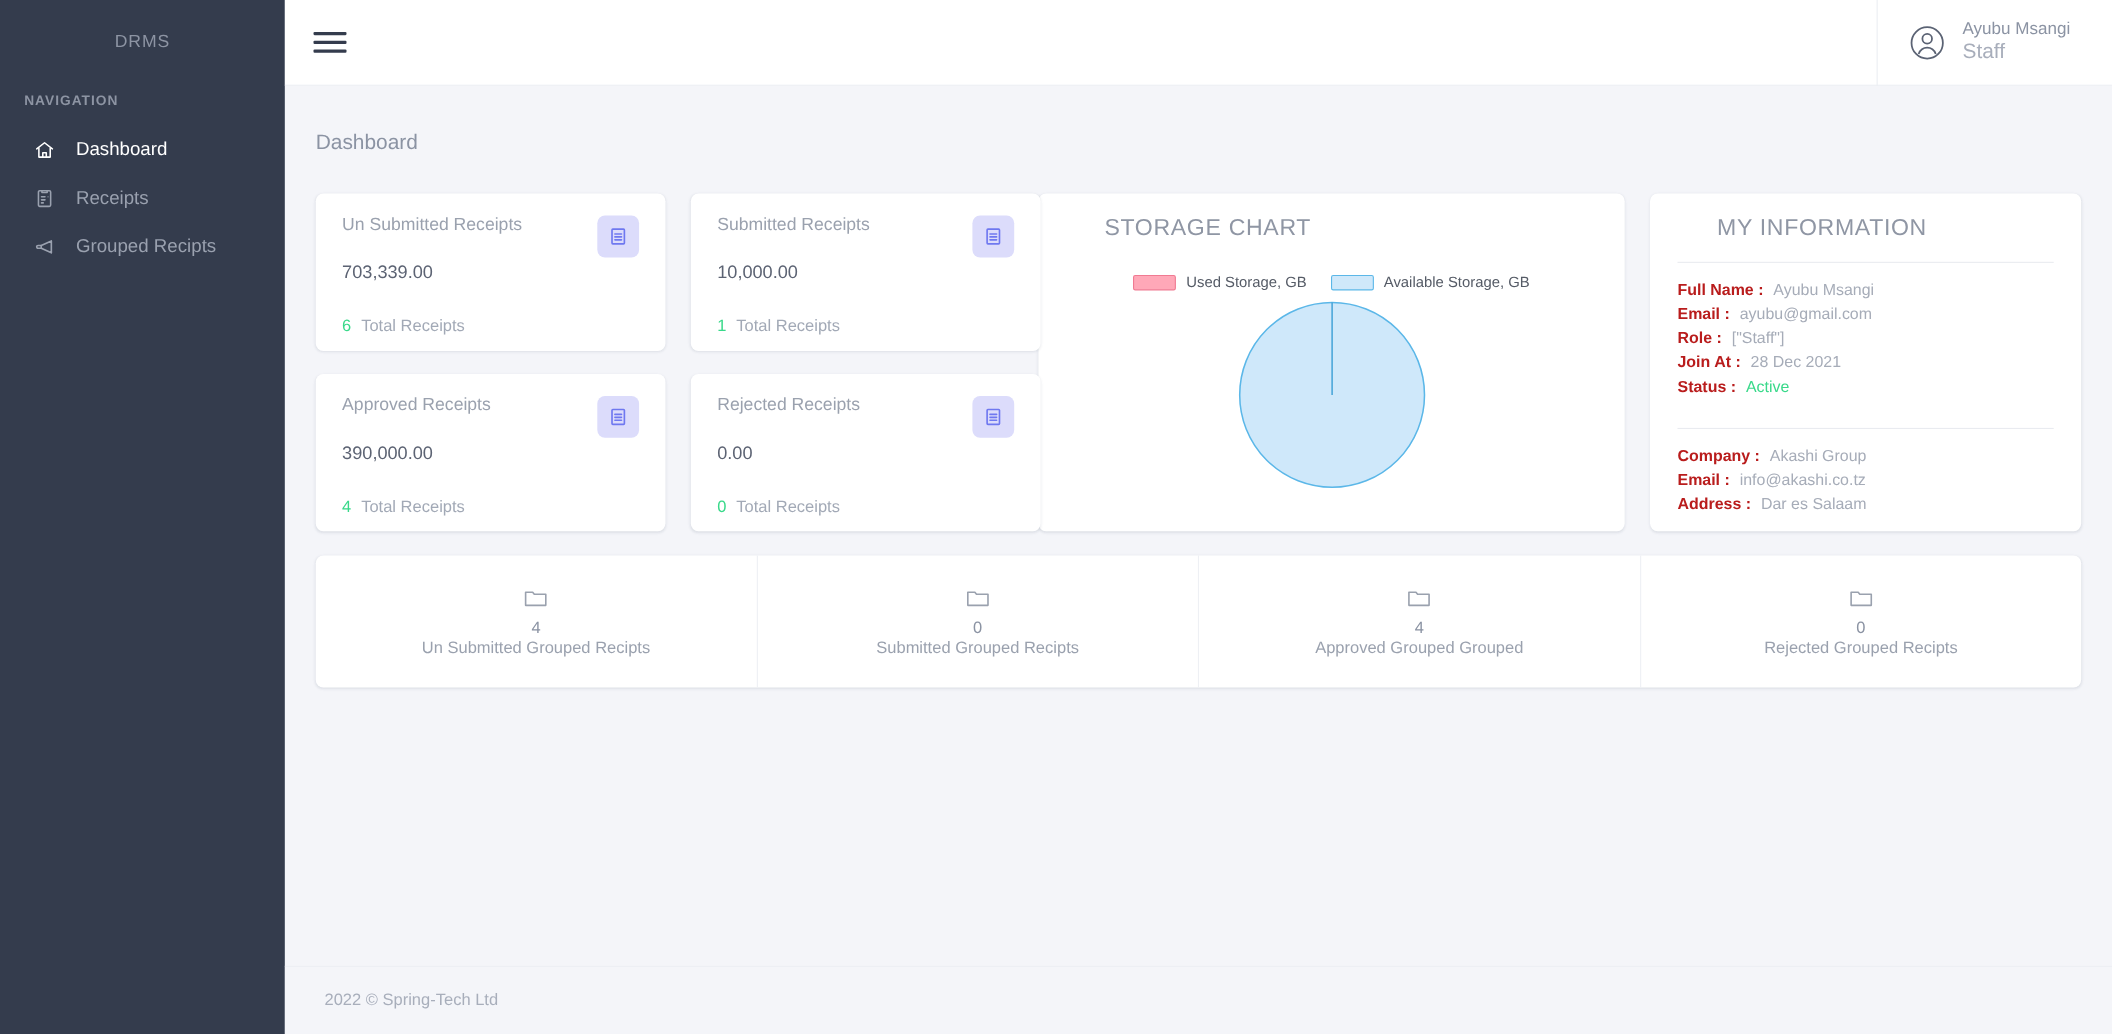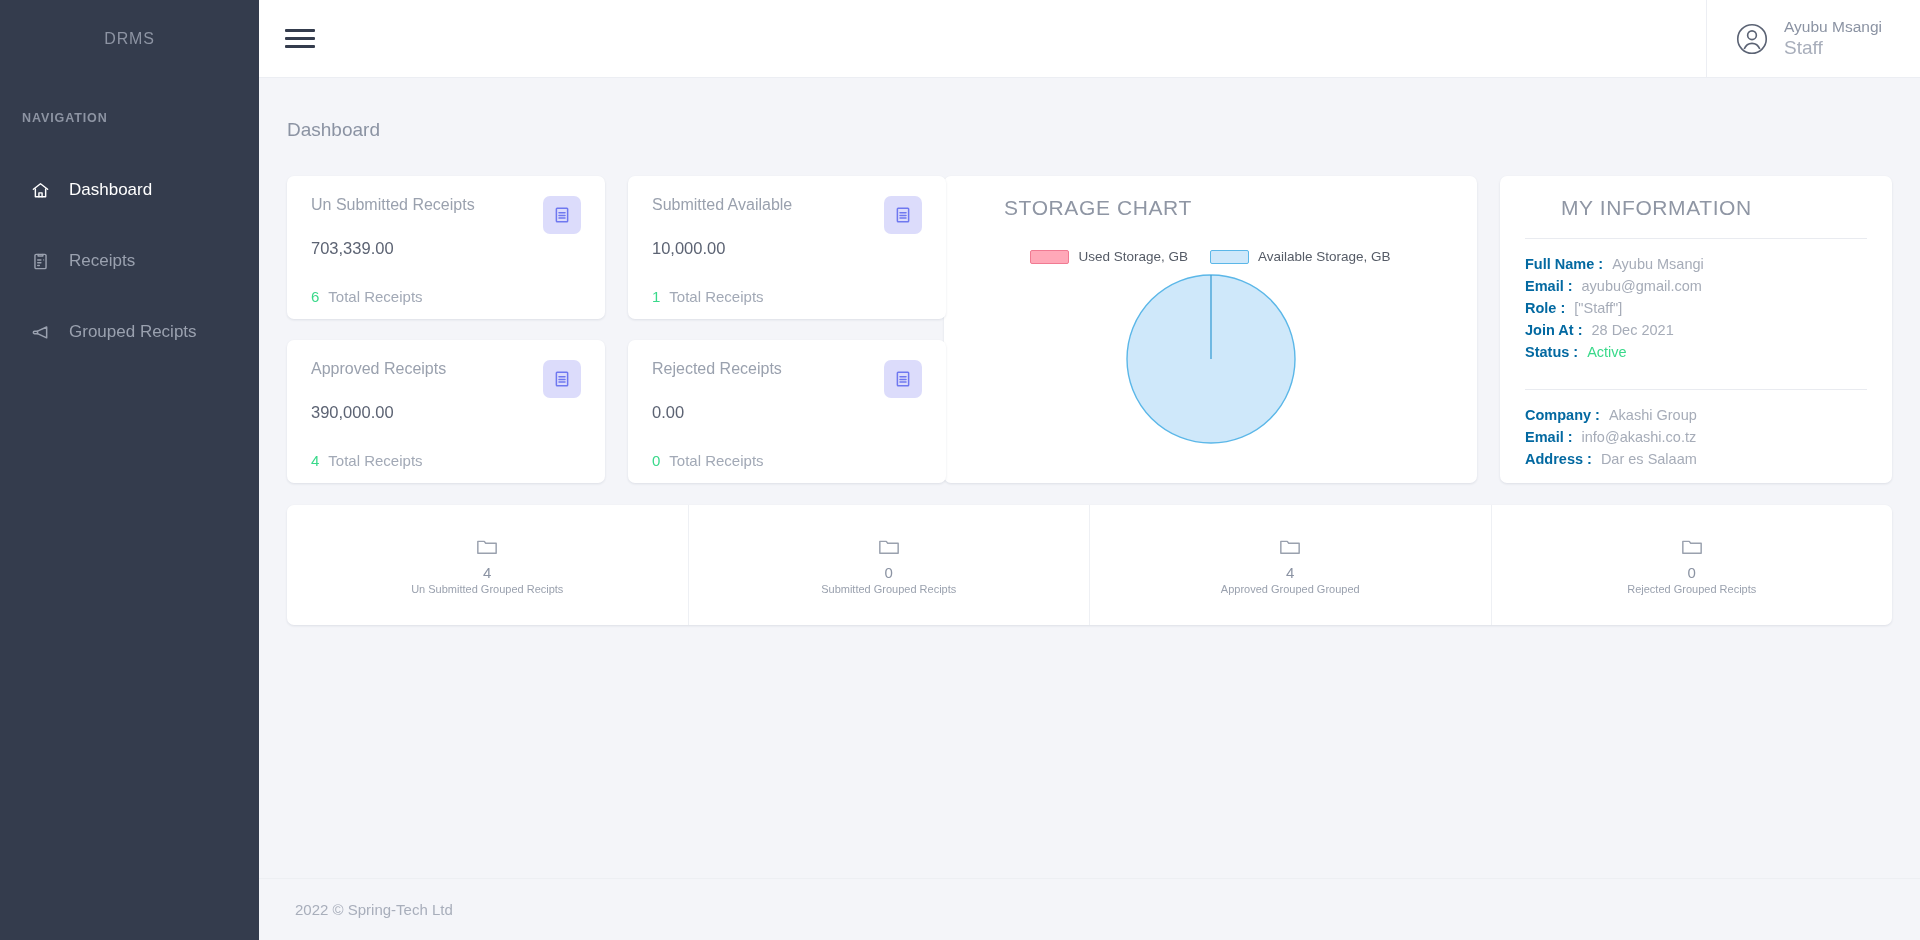--- a/index.html
+++ b/index.html
@@ -8,21 +8,21 @@
     width:1920px; height:940px;
     font-family:"Liberation Sans", sans-serif;
     background:#f4f5f9; overflow:hidden;
   }
   #app { display:flex; width:1920px; height:940px; }
 
   
   .sidebar {
     width:259px; flex:0 0 259px; height:940px;
     background:#343c4d; color:#aeb4c0;
-    display:flex; flex-direction:column;gap:27px;
+    display:flex; flex-direction:column;
   }
   .brand {
     height:78px; display:flex; align-items:center; justify-content:center;
     font-size:16px; letter-spacing:.8px; color:#8d94a3; font-weight:400;
   }
   .nav-section-label {
     padding:0 0 0 22px; margin-top:6px; margin-bottom:16px;
     font-size:12.5px; font-weight:700; letter-spacing:.9px; color:#8d94a3;
     text-transform:uppercase;
   }
@@ -94,38 +94,38 @@
   .legend { display:flex; gap:22px; justify-content:center; margin-top:29px; align-items:center; }
   .legend-item { display:flex; align-items:center; gap:9px; }
   .legend-sw { width:39px; height:14px; border-radius:2px; }
   .legend-tx { font-size:13.5px; color:#555b66; font-family:"Liberation Sans", sans-serif; }
   .pie-wrap { display:flex; justify-content:center; margin-top:9px; }
 
   
   .info-card { flex:1; height:307px; padding:20px 25px 0 25px; }
   .hr { height:1px; background:#e9ebf0; margin:18px 0 14px 0; }
   .info-line { display:flex; gap:9px; font-size:14.5px; line-height:22px; }
-  .info-k { color:#0369a1; font-weight:700; white-space:nowrap; }
+  .info-k { color:#b91c1c; font-weight:700; white-space:nowrap; }
   .info-v { color:#a6acb8; }
   .info-v.active-status { color:#39d98a; }
 
   
   .tiles {
     margin-top:22px; background:#ffffff; border-radius:7px; display:flex;
     box-shadow:0 1px 3px rgba(60,70,100,.07), 0 1px 2px rgba(60,70,100,.05);
     height:120px;
   }
   .tile {
     flex:1; display:flex; flex-direction:column; align-items:center; justify-content:center;
     border-right:1px solid #eef0f4; cursor:pointer; gap:2px;
   }
   .tile:last-child { border-right:none; }
   .tile-ico { margin-bottom:3px; }
   .tile-num { font-size:15px; color:#8b93a3; }
-  .tile-lb { font-size:11px; color:#9aa1ae; }
+  .tile-lb { font-size:15px; color:#9aa1ae; }
 
   .footer {
     height:62px; flex:0 0 62px; display:flex; align-items:center;
     padding-left:36px; font-size:15px; color:#a8aebb;
     border-top:1px solid #edeff3; background:#f4f5f9;
   }
 </style>
 </head>
 <body>
 
@@ -211,21 +211,21 @@
               </div>
               <div class="stat-badge">
                 <svg width="18" height="18" viewBox="0 0 24 24" fill="none" stroke="#6f78f0" stroke-width="2">
                   <rect x="4.5" y="3" width="15" height="18" rx="1"></rect>
                   <path d="M8 9h8M8 12.5h8M8 16h8" stroke-linecap="round"></path>
                 </svg>
               </div>
             </div>
 
             <div class="card stat-card">
-              <div class="stat-title">Submitted Available</div>
+              <div class="stat-title">Submitted Receipts</div>
               <div class="stat-value">10,000.00</div>
               <div class="stat-foot">
                 <span class="stat-count">1</span>
                 <span>Total Receipts</span>
               </div>
               <div class="stat-badge">
                 <svg width="18" height="18" viewBox="0 0 24 24" fill="none" stroke="#6f78f0" stroke-width="2">
                   <rect x="4.5" y="3" width="15" height="18" rx="1"></rect>
                   <path d="M8 9h8M8 12.5h8M8 16h8" stroke-linecap="round"></path>
                 </svg>

